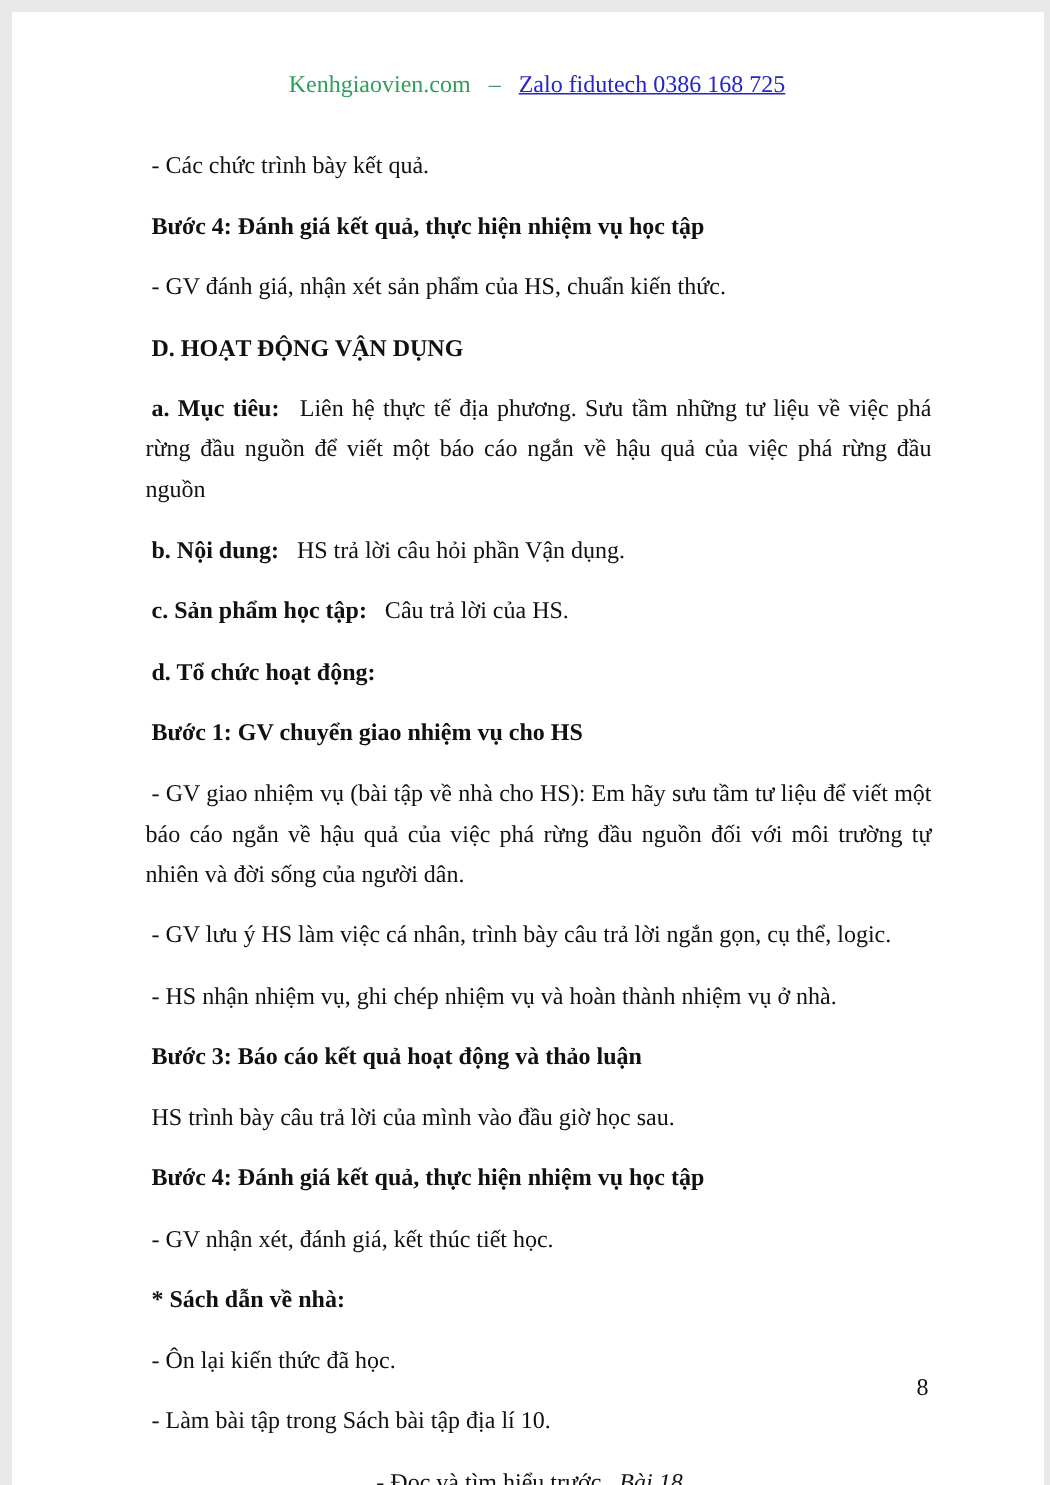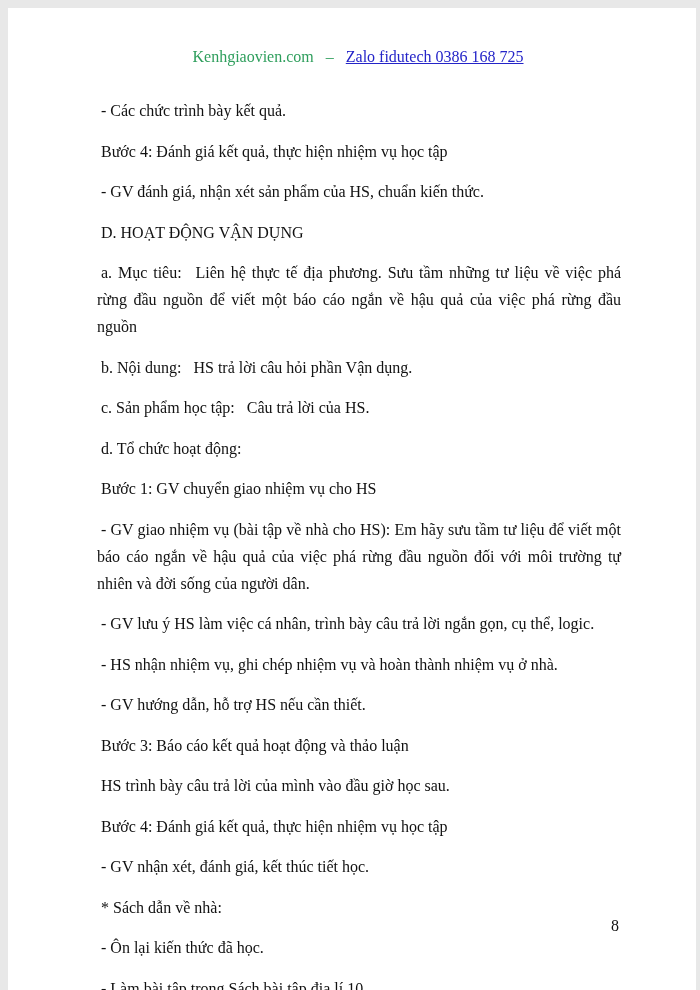--- a/index.html
+++ b/index.html
@@ -36,21 +36,21 @@
     left: 81px;
     width: 540px;
     font-size: 16px;
     line-height: 27px;
   }
   .doc-body p {
     margin: 0 0 5.5px 0;
     text-align: justify;
   }
   .doc-body p:last-child { text-align: center; }
-  .b { font-weight: normal; }
+  .b { font-weight: bold; }
   .i { font-style: italic; }
   .page-number {
     position: absolute;
     top: 905px;
     right: 85px;
     font-size: 16px;
     color: #111111;
   }
 </style>
 </head>
@@ -66,21 +66,20 @@
       <p><span>- GV đánh giá, nhận xét sản phẩm của HS, chuẩn kiến thức.</span></p>
       <p><span class="b">D. HOẠT ĐỘNG VẬN DỤNG</span></p>
       <p><span class="b">a. Mục tiêu:</span><span> Liên hệ thực tế địa phương. Sưu tầm những tư liệu về việc phá rừng đầu nguồn để viết một báo cáo ngắn về hậu quả của việc phá rừng đầu nguồn</span></p>
       <p><span class="b">b. Nội dung:</span><span> HS trả lời câu hỏi phần Vận dụng.</span></p>
       <p><span class="b">c. Sản phẩm học tập:</span><span> Câu trả lời của HS.</span></p>
       <p><span class="b">d. Tổ chức hoạt động:</span></p>
       <p><span class="b">Bước 1: GV chuyển giao nhiệm vụ cho HS</span></p>
       <p><span>- GV giao nhiệm vụ (bài tập về nhà cho HS): Em hãy sưu tầm tư liệu để viết một báo cáo ngắn về hậu quả của việc phá rừng đầu nguồn đối với môi trường tự nhiên và đời sống của người dân.</span></p>
       <p><span>- GV lưu ý HS làm việc cá nhân, trình bày câu trả lời ngắn gọn, cụ thể, logic.</span></p>
       <p><span>- HS nhận nhiệm vụ, ghi chép nhiệm vụ và hoàn thành nhiệm vụ ở nhà.</span></p>
-      <p><span>- GV hướng dẫn, hỗ trợ HS nếu cần thiết.</span></p>
       <p><span class="b">Bước 3: Báo cáo kết quả hoạt động và thảo luận</span></p>
       <p><span>HS trình bày câu trả lời của mình vào đầu giờ học sau.</span></p>
       <p><span class="b">Bước 4: Đánh giá kết quả, thực hiện nhiệm vụ học tập</span></p>
       <p><span>- GV nhận xét, đánh giá, kết thúc tiết học.</span></p>
       <p><span class="b">* Sách dẫn về nhà:</span></p>
       <p><span>- Ôn lại kiến thức đã học.</span></p>
       <p><span>- Làm bài tập trong Sách bài tập địa lí 10.</span></p>
       <p><span>- Đọc và tìm hiểu trước </span><span class="i">Bài 18</span><span>.</span></p>
     </div>
 

